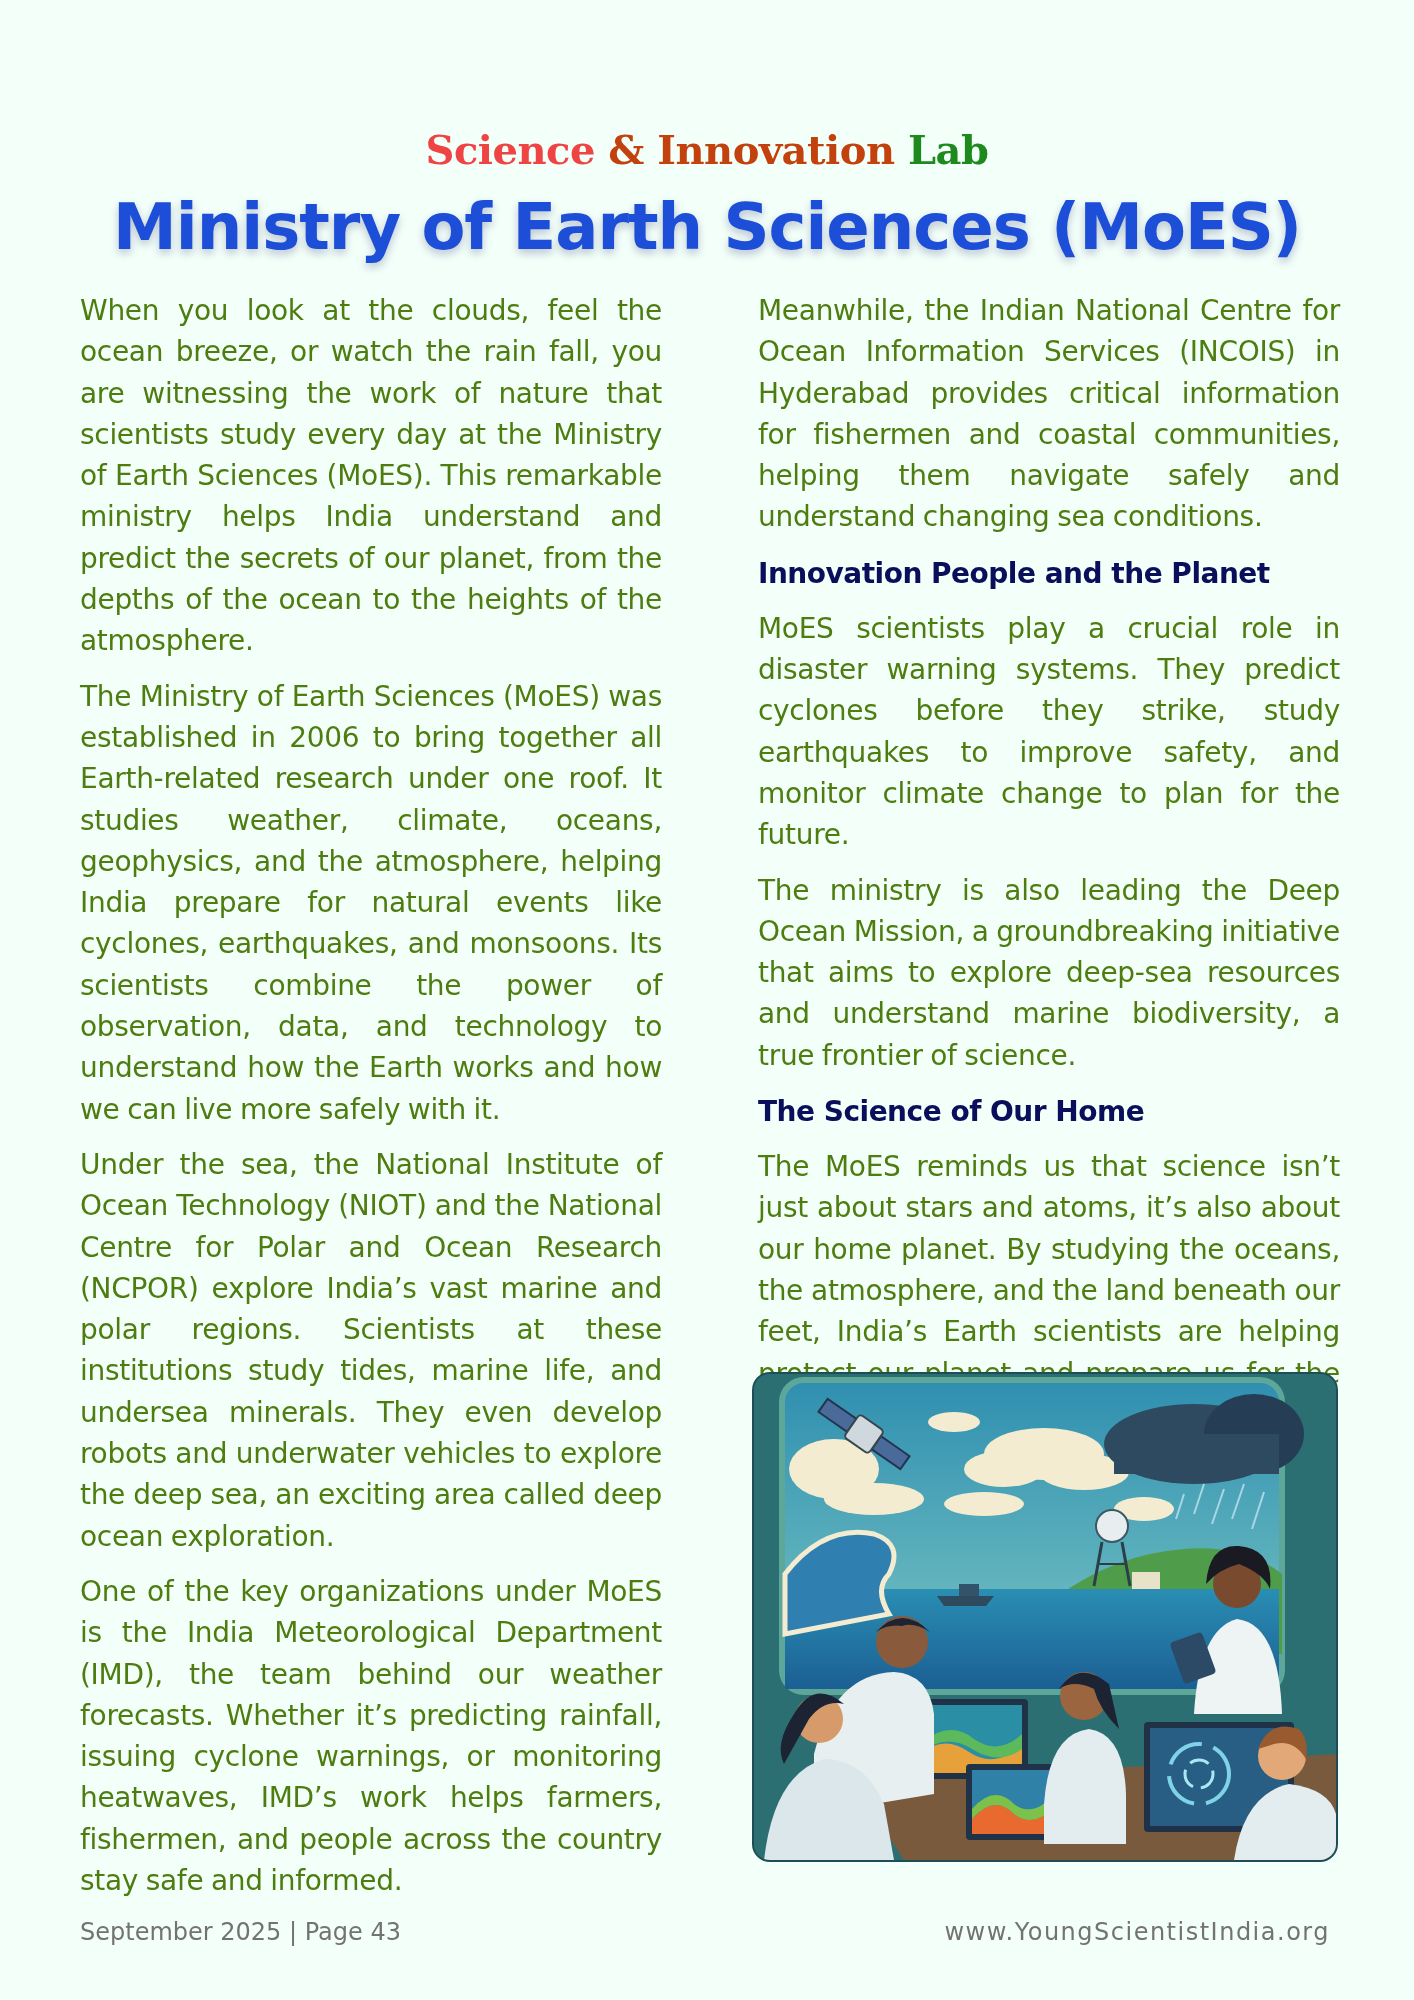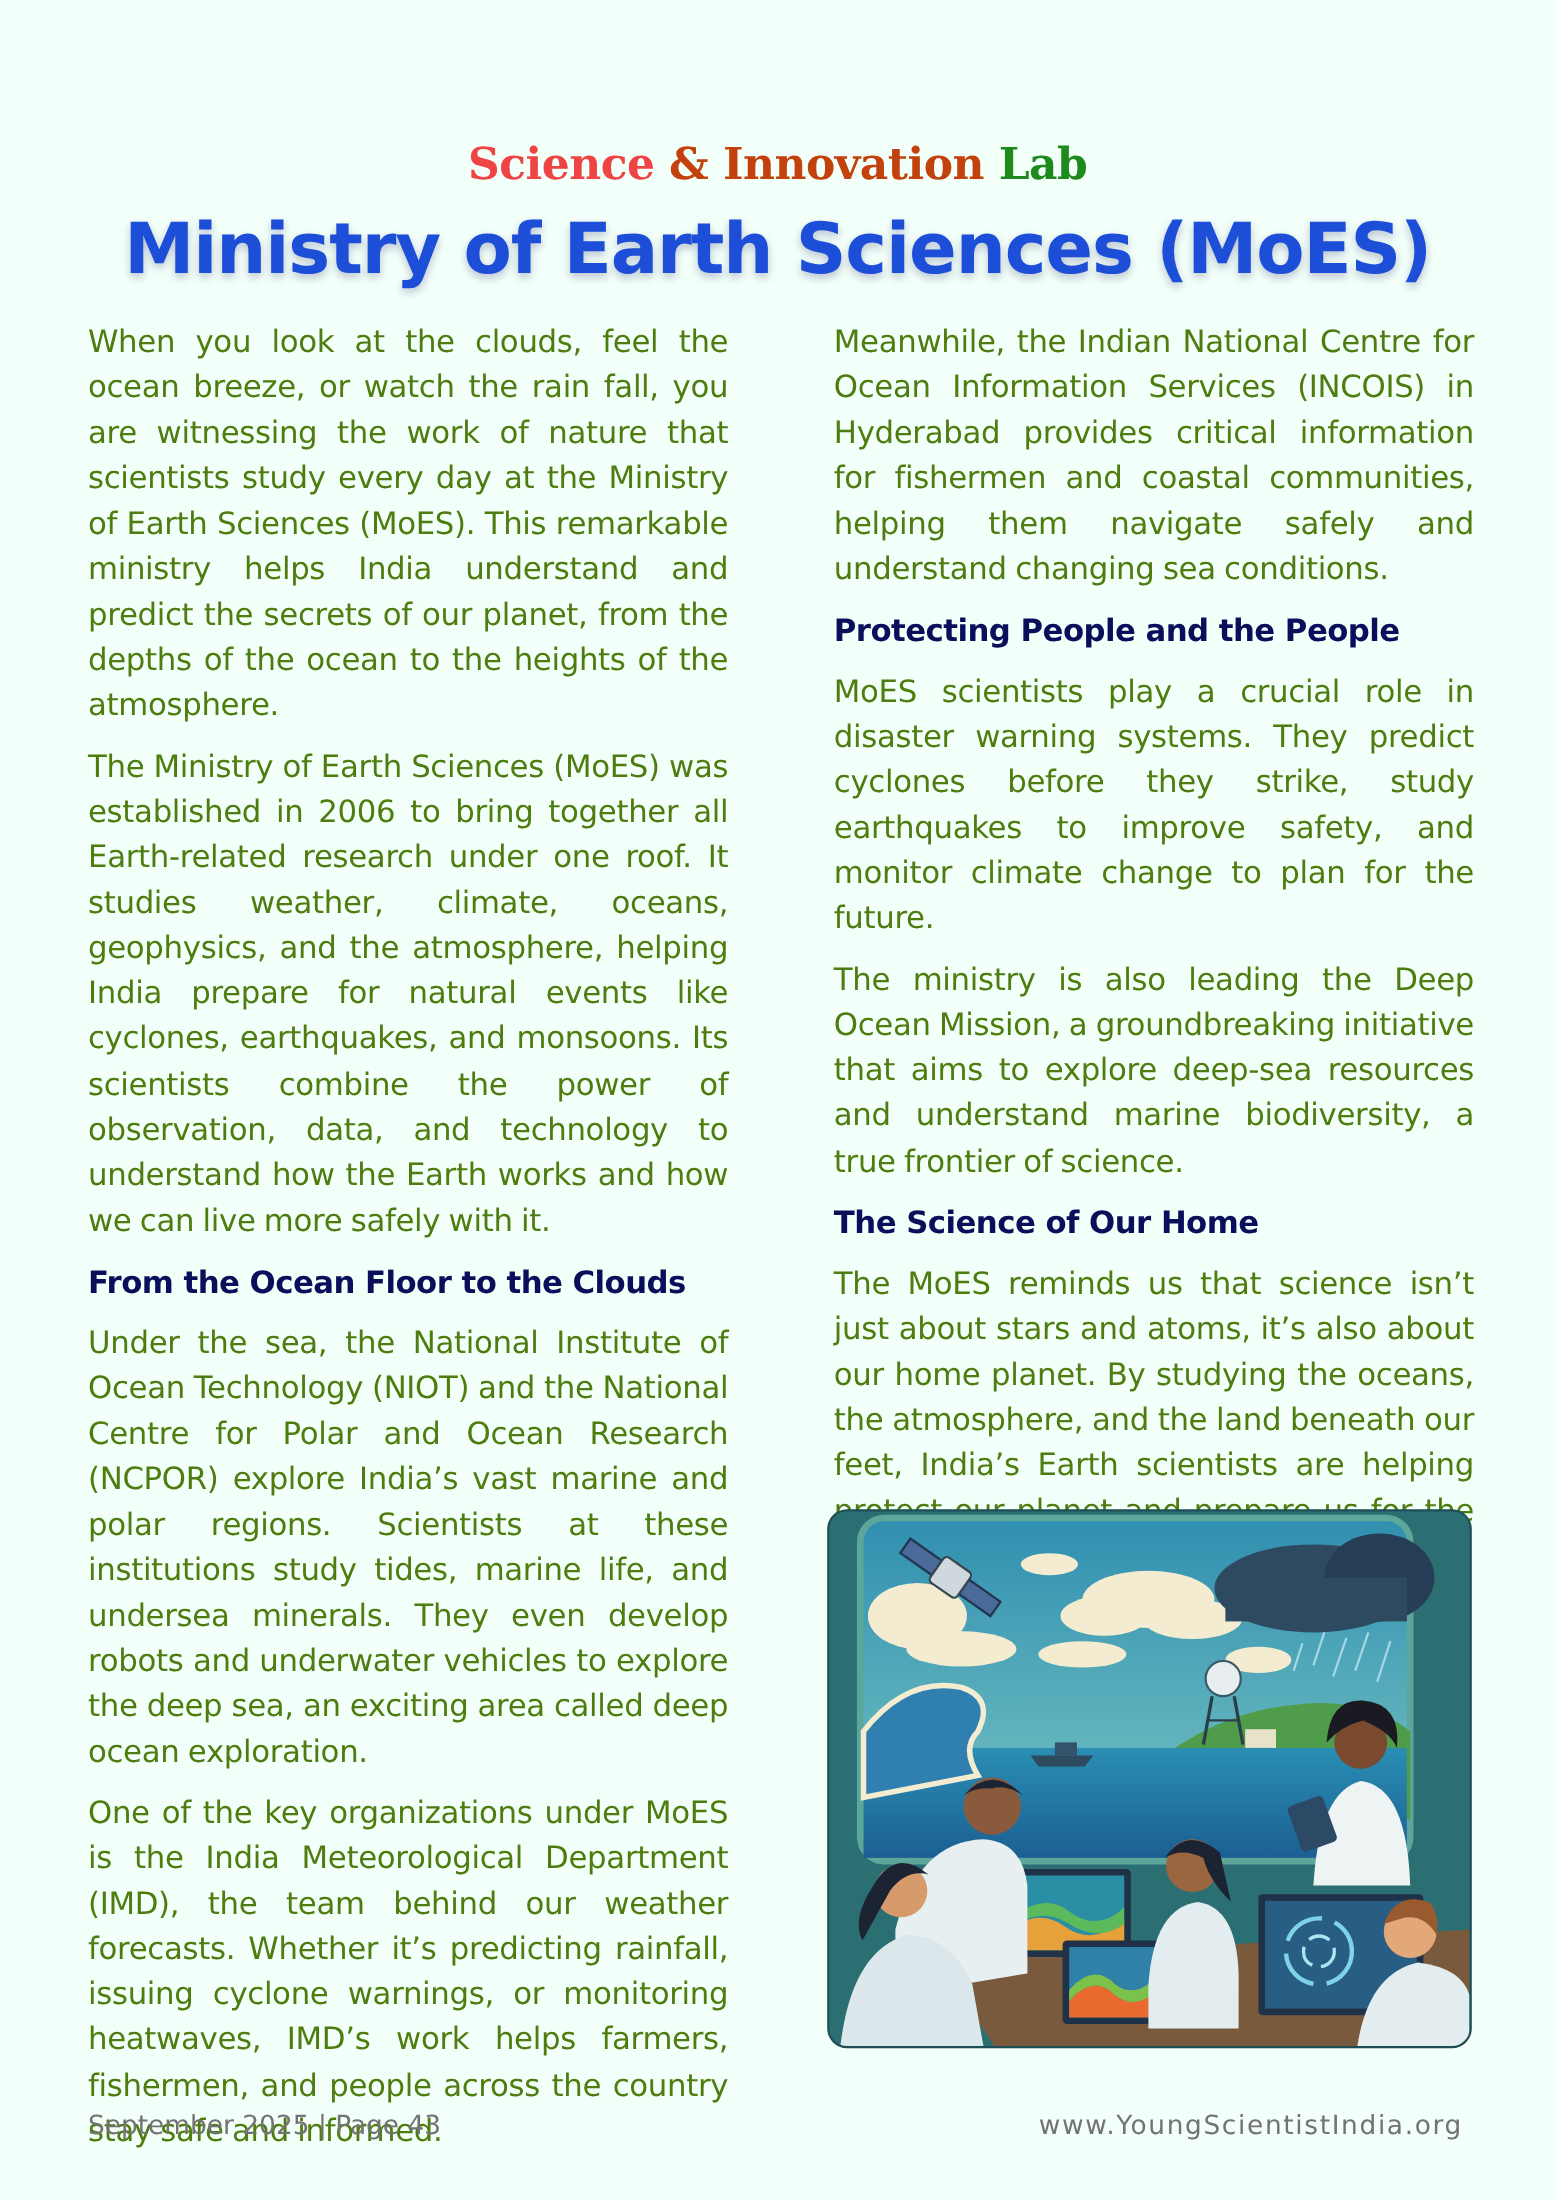--- a/index.html
+++ b/index.html
@@ -52,28 +52,27 @@
   <span class="k1">Science</span>
   <span class="k2">&amp; Innovation</span>
   <span class="k3">Lab</span>
 </div>
 
 <h1 class="title" style="margin:0;">Ministry of Earth Sciences (MoES)</h1>
 
 <div class="col left">
   <p class="body">When you look at the clouds, feel the ocean breeze, or watch the rain fall, you are witnessing the work of nature that scientists study every day at the Ministry of Earth Sciences (MoES). This remarkable ministry helps India understand and predict the secrets of our planet, from the depths of the ocean to the heights of the atmosphere.</p>
   <p class="body">The Ministry of Earth Sciences (MoES) was established in 2006 to bring together all Earth-related research under one roof. It studies weather, climate, oceans, geophysics, and the atmosphere, helping India prepare for natural events like cyclones, earthquakes, and monsoons. Its scientists combine the power of observation, data, and technology to understand how the Earth works and how we can live more safely with it.</p>
-  <h2 class="sec">From the Ocean Floor to the Clouds</h2>
   <p class="body">Under the sea, the National Institute of Ocean Technology (NIOT) and the National Centre for Polar and Ocean Research (NCPOR) explore India’s vast marine and polar regions. Scientists at these institutions study tides, marine life, and undersea minerals. They even develop robots and underwater vehicles to explore the deep sea, an exciting area called deep ocean exploration.</p>
   <p class="body">One of the key organizations under MoES is the India Meteorological Department (IMD), the team behind our weather forecasts. Whether it’s predicting rainfall, issuing cyclone warnings, or monitoring heatwaves, IMD’s work helps farmers, fishermen, and people across the country stay safe and informed.</p>
 </div>
 
 <div class="col right">
   <p class="body">Meanwhile, the Indian National Centre for Ocean Information Services (INCOIS) in Hyderabad provides critical information for fishermen and coastal communities, helping them navigate safely and understand changing sea conditions.</p>
-  <h2 class="sec">Protecting People and the People</h2>
+  <h2 class="sec">Innovation People and the Planet</h2>
   <p class="body">MoES scientists play a crucial role in disaster warning systems. They predict cyclones before they strike, study earthquakes to improve safety, and monitor climate change to plan for the future.</p>
   <p class="body">The ministry is also leading the Deep Ocean Mission, a groundbreaking initiative that aims to explore deep-sea resources and understand marine biodiversity, a true frontier of science.</p>
   <h2 class="sec">The Science of Our Home</h2>
   <p class="body">The MoES reminds us that science isn’t just about stars and atoms, it’s also about our home planet. By studying the oceans, the atmosphere, and the land beneath our feet, India’s Earth scientists are helping protect our planet and prepare us for the future.</p>
 </div>
 
 <div class="illus" title="Scientists at computer workstations monitoring weather and ocean data in front of a window showing a satellite, clouds, rain, a large wave, a ship and a radar station on a green coast">
   <svg width="582" height="486" viewBox="0 0 582 486" xmlns="http://www.w3.org/2000/svg">
     <defs>
       <linearGradient id="sky" x1="0" y1="0" x2="0" y2="1">

